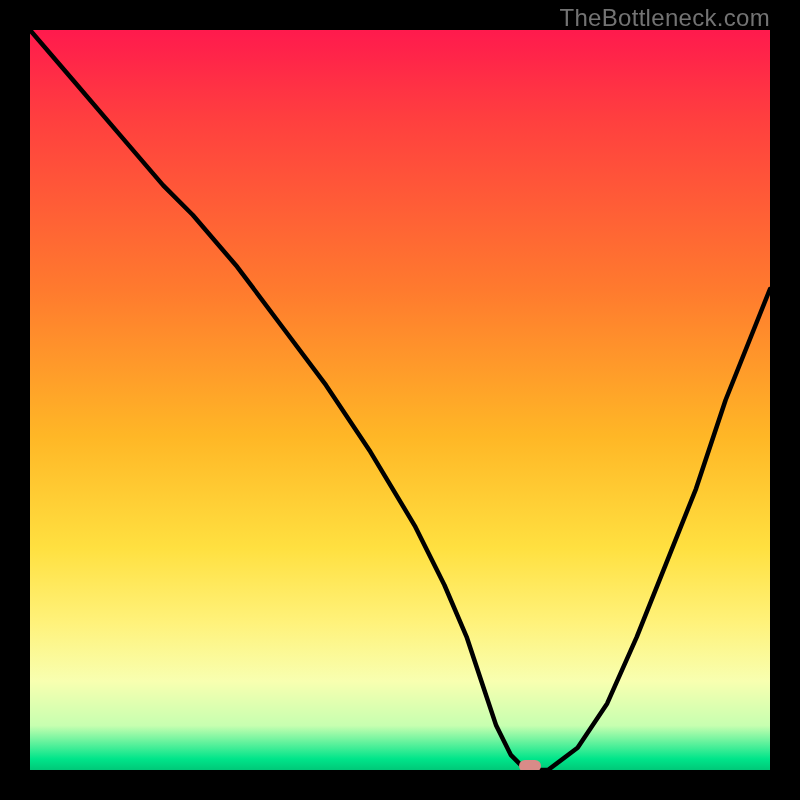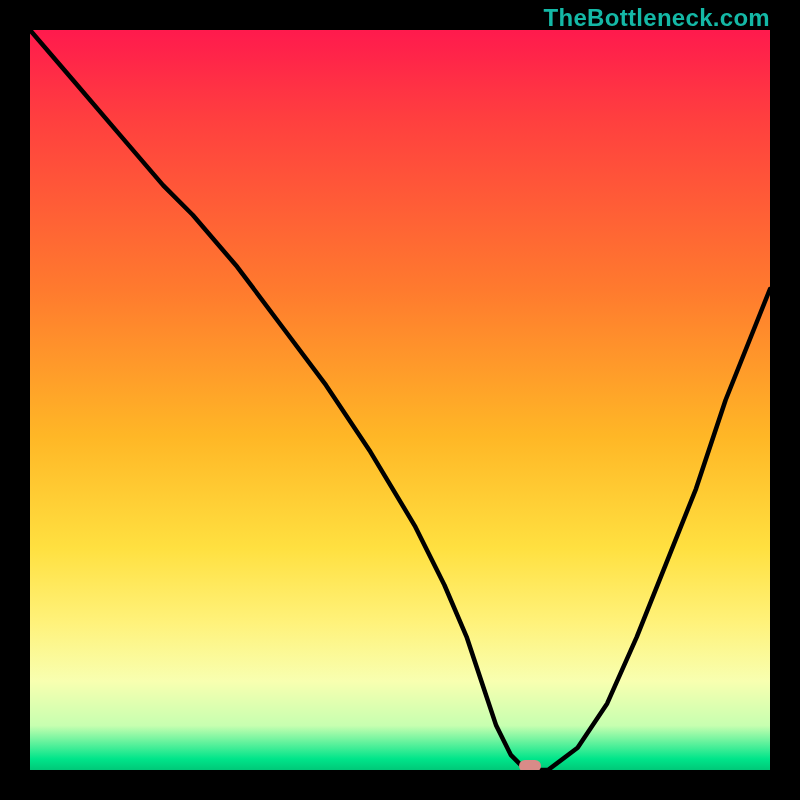--- a/index.html
+++ b/index.html
@@ -24,23 +24,23 @@
     top: 30px;
     left: 30px;
     width: 740px;
     height: 740px;
     overflow: hidden;
   }
   .watermark {
     position: absolute;
     top: 4px;
     right: 30px;
-    color: #14b8a6;
+    color: #737373;
     font-size: 24px;
-    font-weight: 700;
+    font-weight: 400;
     letter-spacing: 0.3px;
     margin-left: 40px;
   }
   svg.curve {
     position: absolute;
     top: 0;
     left: 0;
   }
   .marker {
     position: absolute;

